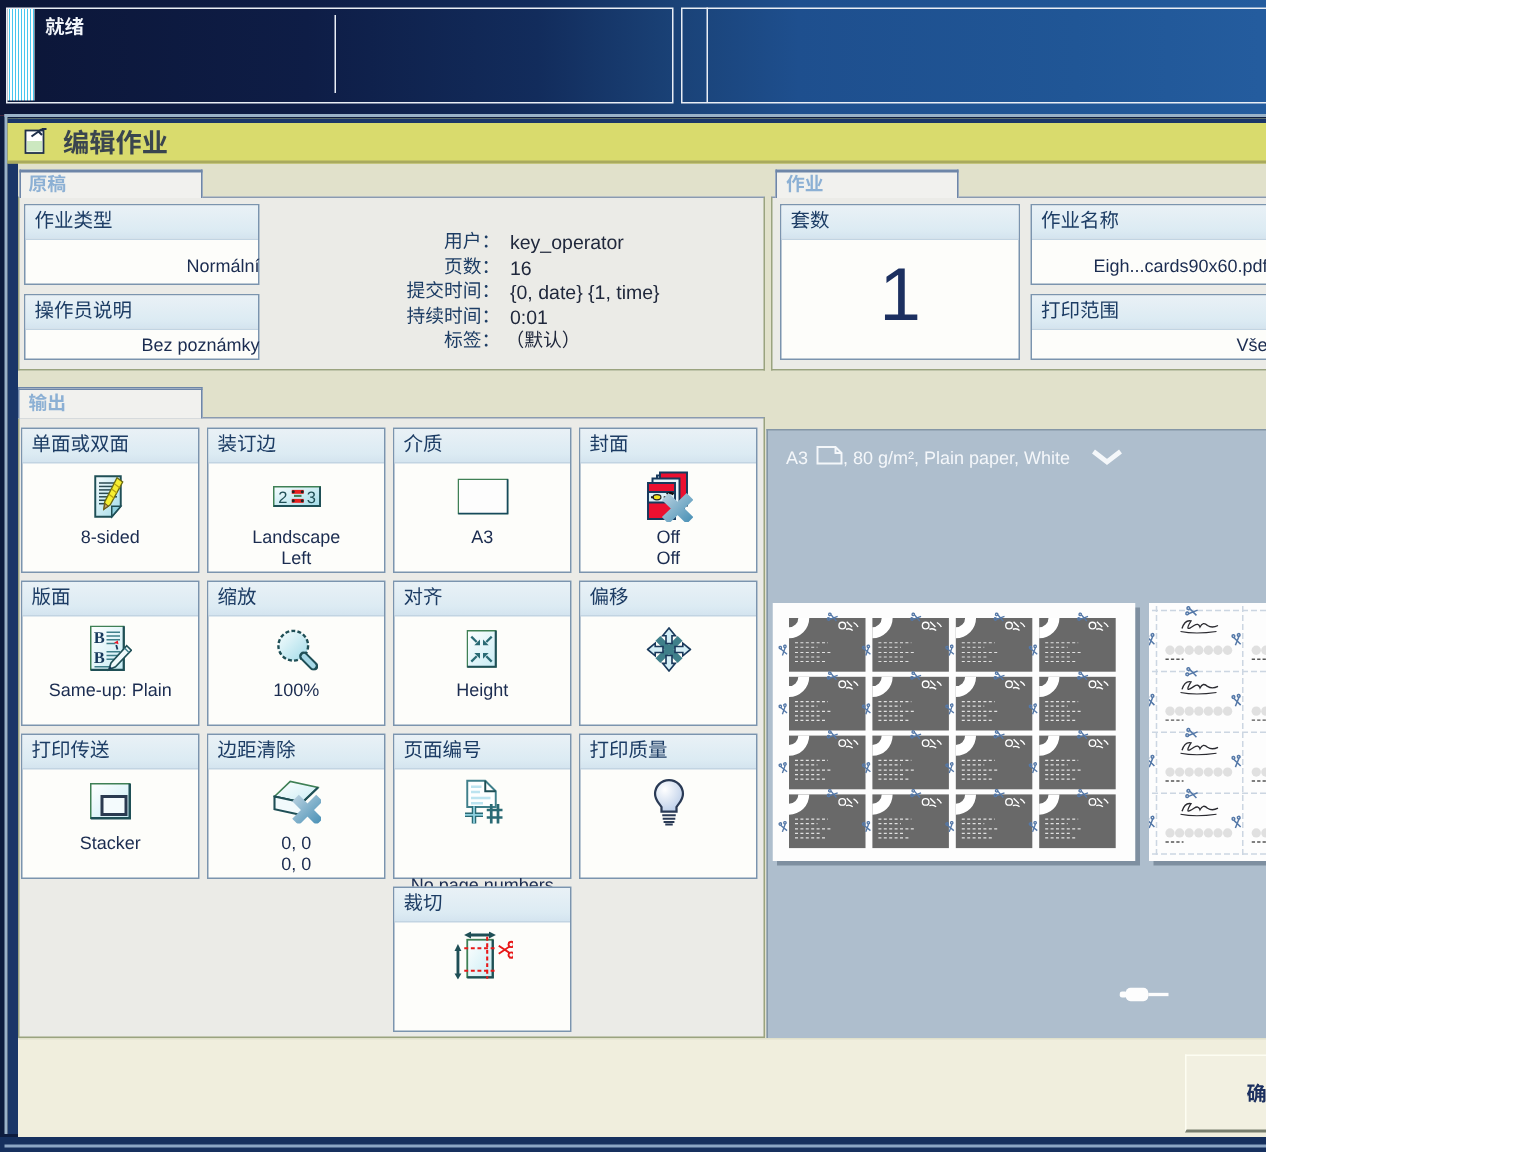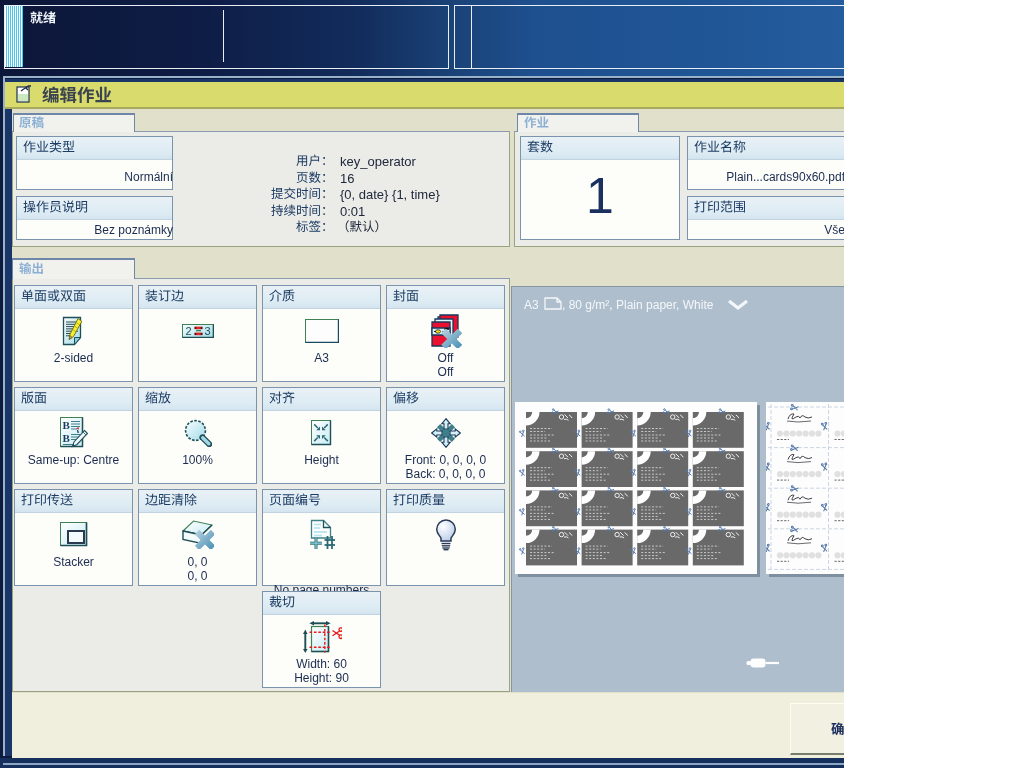--- a/index.html
+++ b/index.html
@@ -257,21 +257,21 @@
       <use href="#g4" transform="translate(0.0,11.0) scale(0.0125,-0.0125)"></use>
       <use href="#g5" transform="translate(12.5,11.0) scale(0.0125,-0.0125)"></use>
     </svg>
 <div class="obox" style="left:520px;top:136px;width:160px;height:104px">
       <div class="ohead"></div>
     </div>
 <div class="big1" style="left:520px;top:167px;width:160px;text-align:center">1</div>
 <div class="obox" style="left:687px;top:136px;width:158px;height:54px">
       <div class="ohead"></div>
     </div>
-<div class="val" style="left:687px;top:170px;width:158px">Plain...cards90x60.pdf</div>
+<div class="val" style="left:687px;top:170px;width:158px">Eigh...cards90x60.pdf</div>
 <div class="obox" style="left:687px;top:196px;width:158px;height:44px">
       <div class="ohead"></div>
     </div>
 <div class="val" style="left:687px;top:223px;width:158px">Vše</div>
 <div class="obox" style="left:852px;top:136px;width:156px;height:54px">
       <div class="ohead"></div>
     </div>
 <svg style="position:absolute;left:527.0px;top:140.0px;overflow:visible" width="27" height="14" fill="#1c3c64">
       <use href="#g18" transform="translate(0.0,11.4) scale(0.0130,-0.0130)"></use>
       <use href="#g19" transform="translate(13.0,11.4) scale(0.0130,-0.0130)"></use>
@@ -334,37 +334,38 @@
         <path d="M4,10.6 H16"></path>
         <path d="M4,12.9 H14"></path>
         <path d="M4,15.2 H16"></path>
         <path d="M4,17.5 H13"></path>
         <path d="M4,19.8 H11"></path>
       </g>
 <path d="M16,2.5 L19.8,5.3 L11.5,20.5 L7.2,23.5 L7.8,18.6 Z" fill="#f6ee30" stroke="#6a6a12" stroke-width="0.9"></path>
 <path d="M7.2,23.5 l3,-2.1 l-2.2,-1.8 Z" fill="#caa26a" stroke="#6a5a20" stroke-width="0.7"></path>
 <path d="M14.2,6.5 l3.6,2.6 M12.4,10 l3.6,2.6 M10.6,13.5 l3.6,2.6" stroke="#b8a010" stroke-width="0.8" fill="none"></path>
     </svg>
-    <div class="lbl" style="left:14px;top:352px;width:119px">2-sided</div>
+    <div class="lbl" style="left:14px;top:352px;width:119px">8-sided</div>
     <div class="obox" style="left:138px;top:285px;width:119px;height:97px">
       <div class="ohead"></div>
     </div>
     <svg class="abs" style="left:181.5px;top:323.5px" width="32" height="14">
 <rect x="0.5" y="0.5" width="31" height="13" fill="url(#cg)" stroke="#3f8055"></rect>
 <path d="M31.5,0.5 V13.5 H0.5" fill="none" stroke="#1f4f56" stroke-width="1.6"></path>
 <text x="3.5" y="11" font-family="Liberation Sans,sans-serif" font-size="11" fill="#1f4f56">2</text>
 <text x="22.5" y="11" font-family="Liberation Sans,sans-serif" font-size="11" fill="#1f4f56">3</text>
 <rect x="12.5" y="2.6" width="8" height="2.6" fill="#e82020"></rect>
       <rect x="12.5" y="8.6" width="8" height="2.6" fill="#e82020"></rect>
 <circle cx="13.5" cy="3.9" r="1" fill="#222"></circle>
       <circle cx="19.5" cy="3.9" r="1" fill="#222"></circle>
 <circle cx="13.5" cy="9.9" r="1" fill="#222"></circle>
       <circle cx="19.5" cy="9.9" r="1" fill="#222"></circle>
 <path d="M14,6.6 h5" stroke="#3f8055" stroke-width="1.4"></path>
     </svg>
+    <div class="lbl" style="left:138px;top:352px;width:119px">Landscape<br>Left</div>
     <div class="obox" style="left:262px;top:285px;width:119px;height:97px">
       <div class="ohead"></div>
     </div>
     <svg class="abs" style="left:304.5px;top:318.5px" width="34" height="24">
 <rect x="0.5" y="0.5" width="33" height="23" fill="#fdfdfd" stroke="#3f8055"></rect>
 <path d="M33.5,0.5 V23.5 H0.5" fill="none" stroke="#174a5c" stroke-width="1.4"></path>
     </svg>
     <div class="lbl" style="left:262px;top:352px;width:119px">A3</div>
     <div class="obox" style="left:386px;top:285px;width:119px;height:97px">
       <div class="ohead"></div>
@@ -400,21 +401,21 @@
         <path d="M11,20 H20"></path>
         <path d="M11,22.5 H16"></path>
         <path d="M3,27.5 H14"></path>
       </g>
 <path d="M16,11.5 l2.5,-1.5 l0.5,2.5 Z" fill="#e81828"></path>
 <path d="M17.5,13 l0.8,3" stroke="#17395c" stroke-width="1.2"></path>
 <path d="M24.5,13.5 L27.5,16.5 L17,27.5 L12.5,29.5 L14,25 Z" fill="#eff9fb" stroke="#1f4f56" stroke-width="1.1"></path>
 <path d="M23,15 l3,3" stroke="#3f7f8a" stroke-width="1" fill="none"></path>
 <path d="M12.5,29.5 l2.2,-1 l-1.5,-1.6 Z" fill="#17395c"></path>
     </svg>
-    <div class="lbl" style="left:14px;top:454px;width:119px">Same-up: Centre</div>
+    <div class="lbl" style="left:14px;top:454px;width:119px">Same-up: Plain</div>
     <div class="obox" style="left:138px;top:387px;width:119px;height:97px">
       <div class="ohead"></div>
     </div>
     <svg class="abs" style="left:183.5px;top:418.5px" width="28" height="28">
 <circle cx="11.5" cy="11.5" r="9.9" fill="url(#cg)" stroke="#1f4f56" stroke-width="1.6" stroke-dasharray="2.6,1.5"></circle>
 <path d="M18.4,18.4 L25.2,25.2" stroke="#1f4f56" stroke-width="6" stroke-linecap="round"></path>
 <path d="M18.7,18.7 L24.8,24.8" stroke="#a5d8e6" stroke-width="3.4" stroke-linecap="round"></path>
     </svg>
     <div class="lbl" style="left:138px;top:454px;width:119px">100%</div>
     <div class="obox" style="left:262px;top:387px;width:119px;height:97px">
@@ -442,21 +443,20 @@
     </div>
     <svg class="abs" style="left:430.5px;top:417.5px" width="30" height="30">
 <path d="M7.6,7.6 L22.4,22.4 M22.4,7.6 L7.6,22.4" stroke="#3f7f8a" stroke-width="4.6"></path>
 <g fill="#d4eef6" stroke="#1a3a5c" stroke-width="1.1">
 <path d="M15,0.7 L19.2,5.8 H17 V11 H13 V5.8 H10.8 Z"></path>
 <path d="M15,29.3 L19.2,24.2 H17 V19 H13 V24.2 H10.8 Z"></path>
 <path d="M0.7,15 L5.8,10.8 V13 H11 V17 H5.8 V19.2 Z"></path>
 <path d="M29.3,15 L24.2,10.8 V13 H19 V17 H24.2 V19.2 Z"></path>
 </g>
     </svg>
-    <div class="lbl" style="left:386px;top:454px;width:119px">Front: 0, 0, 0, 0<br>Back: 0, 0, 0, 0</div>
     <div class="obox" style="left:14px;top:489px;width:119px;height:97px">
       <div class="ohead"></div>
     </div>
     <svg class="abs" style="left:59.5px;top:522.0px" width="28" height="25">
 <rect x="0.5" y="0.5" width="26" height="23" fill="url(#cg2)" stroke="#3f8055"></rect>
 <path d="M26.5,0.5 V23.5 H0.5" fill="none" stroke="#1f4f56" stroke-width="1.7"></path>
 <rect x="8" y="9" width="16" height="12" fill="#f4fbfd" stroke="#2a3a50" stroke-width="2"></rect>
     </svg>
     <div class="lbl" style="left:14px;top:556px;width:119px">Stacker</div>
     <div class="obox" style="left:138px;top:489px;width:119px;height:97px">
@@ -526,21 +526,20 @@
 <path d="M7.5,11.2 H29.5"></path>
         <path d="M7.5,26.2 H29.5"></path>
         <path d="M22.8,3.5 V31.5"></path>
 </g>
 <g stroke="#e81818" stroke-width="1.3" fill="none">
 <path d="M30.5,14.8 L38,9.8 M30.5,9.5 L38,14.5"></path>
 <circle cx="38.8" cy="8.6" r="1.8"></circle>
         <circle cx="38.8" cy="15.7" r="1.8"></circle>
 </g>
     </svg>
-    <div class="lbl" style="left:262px;top:658px;width:119px">Width: 60<br>Height: 90</div>
 <svg style="position:absolute;left:21.0px;top:288.5px;overflow:visible" width="66" height="14" fill="#1c3c64">
       <use href="#g45" transform="translate(0.0,11.4) scale(0.0130,-0.0130)"></use>
       <use href="#g29" transform="translate(13.0,11.4) scale(0.0130,-0.0130)"></use>
       <use href="#g46" transform="translate(26.0,11.4) scale(0.0130,-0.0130)"></use>
       <use href="#g47" transform="translate(39.0,11.4) scale(0.0130,-0.0130)"></use>
       <use href="#g29" transform="translate(52.0,11.4) scale(0.0130,-0.0130)"></use>
     </svg>
     <svg style="position:absolute;left:145.0px;top:288.5px;overflow:visible" width="40" height="14" fill="#1c3c64">
       <use href="#g48" transform="translate(0.0,11.4) scale(0.0130,-0.0130)"></use>
       <use href="#g49" transform="translate(13.0,11.4) scale(0.0130,-0.0130)"></use>

